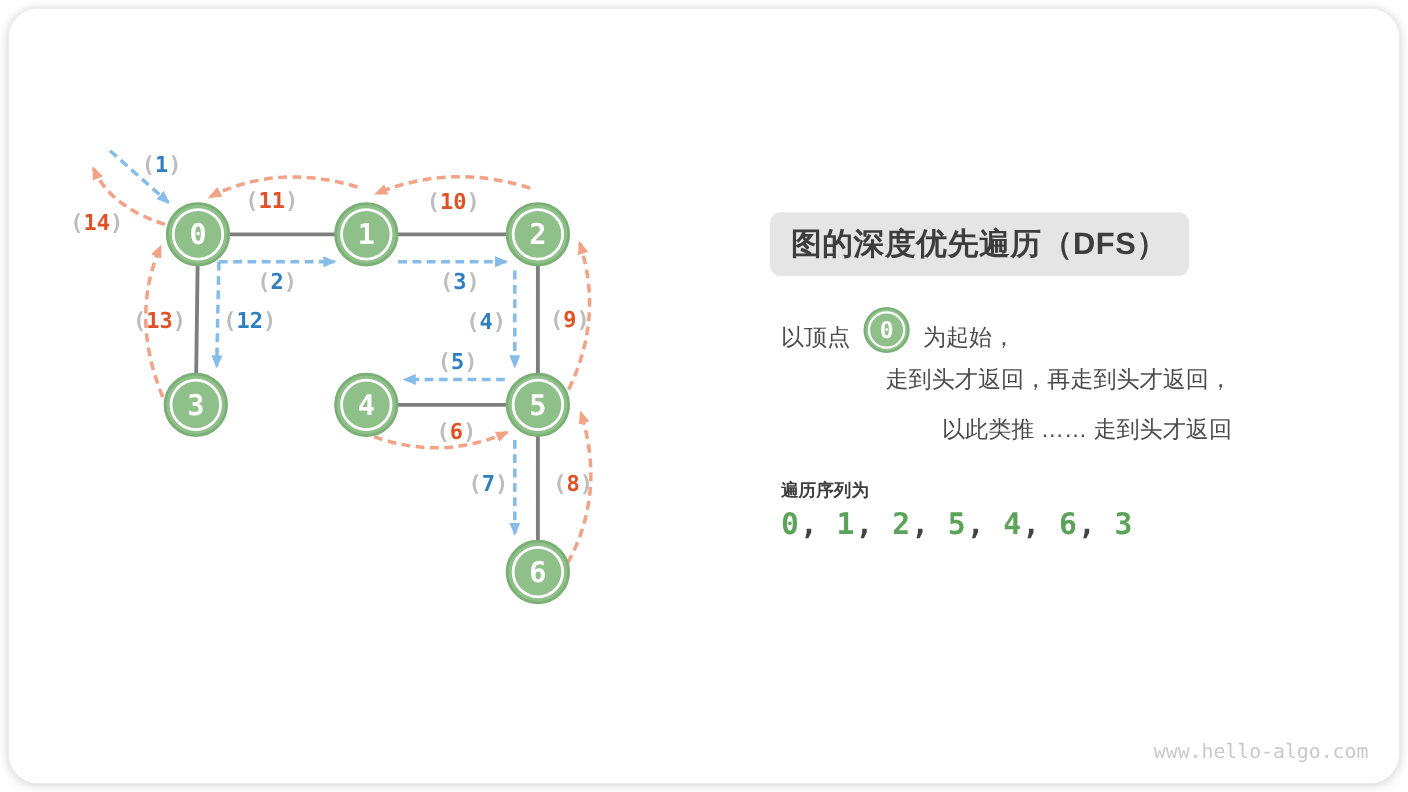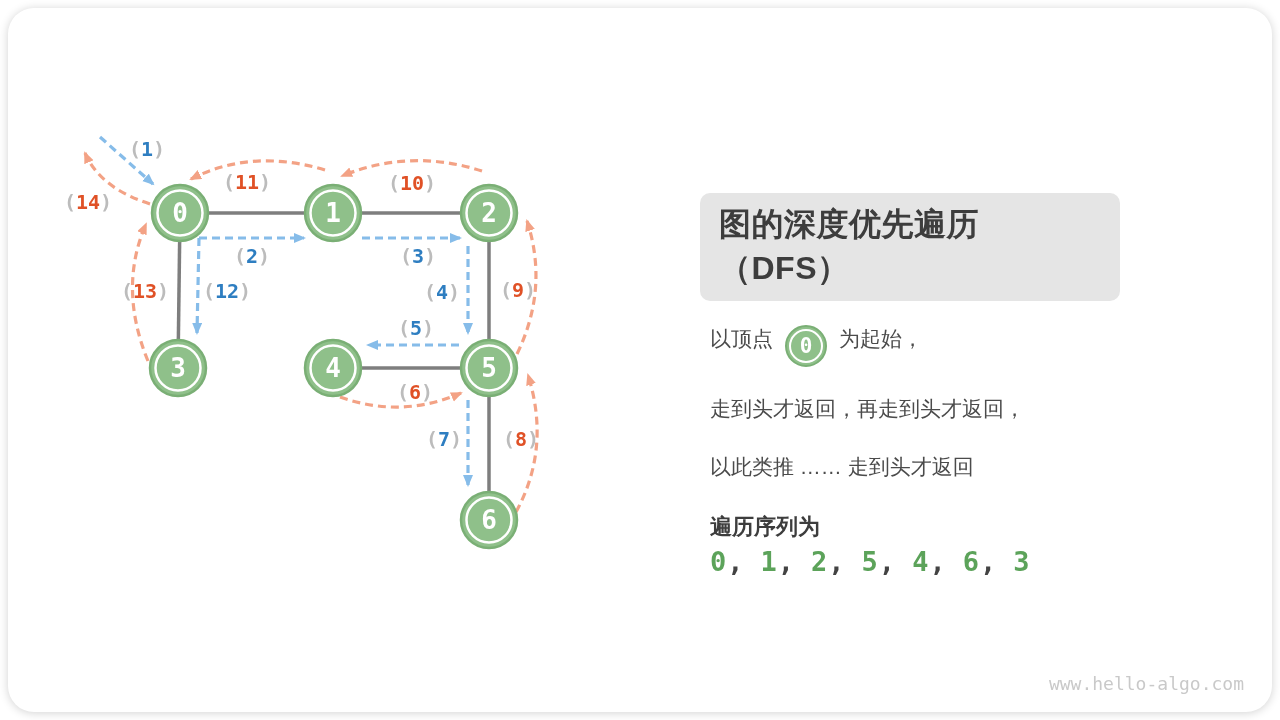--- a/index.html
+++ b/index.html
@@ -9,41 +9,41 @@
     background: #ffffff; border-radius: 26px;
     box-shadow: 0 1px 10px rgba(0,0,0,0.18);
     overflow: hidden;
   }
   #graph-svg { position: absolute; left: -8px; top: -8px; width: 680px; height: 660px; }
 
   .panel { position: absolute; left: 692px; top: 185px; width: 420px; }
   .title-box {
     display: inline-block;
     background: var(--title-bg); color: var(--title-text);
-    font-size: 32px; font-weight: bold;
+    font-size: 28px; font-weight: bold;
     padding: 10px 19px; border-radius: 10px;
     letter-spacing: 0.5px;
   }
   .lines { margin-top: 24px; margin-left: 10px; color: var(--body-text); font-size: 21px; }
-  .line1 { display: flex; align-items: flex-start; gap: 12px; height: 46px; }
-  .line { line-height: 40px; margin-top: 18px; }
+  .line1 { display: flex; align-items: flex-end; gap: 12px; height: 46px; }
+  .line { line-height: 40px; margin-top: 5px; text-align: right; }
   .inline-node {
     width: 42px; height: 42px; border-radius: 50%;
     background: var(--green); border: 2px solid var(--green-stroke);
     display: inline-flex; align-items: center; justify-content: center;
     position: relative; flex: 0 0 auto;
   }
   .inline-node .ring {
     position: absolute; inset: 2px; border: 2px solid #ffffff; border-radius: 50%;
   }
   .inline-node .num {
     color: #ffffff; font-family: "DejaVu Sans Mono", monospace;
     font-weight: bold; font-size: 21px; line-height: 1;
   }
-  .seq-label { margin-top: 25px; margin-left: 10px; color: var(--title-text); font-size: 22px; font-weight: bold; }
+  .seq-label { margin-top: 25px; margin-left: 10px; color: var(--title-text); font-size: 16px; font-weight: bold; }
   .seq-row { margin-top: 4px; margin-left: 10px; font-family: "DejaVu Sans Mono", monospace; font-weight: bold; font-size: 27px; }
   .seq-digit { color: var(--seq-green); }
   .seq-comma { color: var(--seq-comma); margin-left: 1px; margin-right: 17px; }
   .watermark {
     position: absolute; right: 28px; bottom: 18px;
     color: var(--watermark); font-family: "DejaVu Sans Mono", monospace; font-size: 18px;
   }
 </style>
 </head>
 <body>

